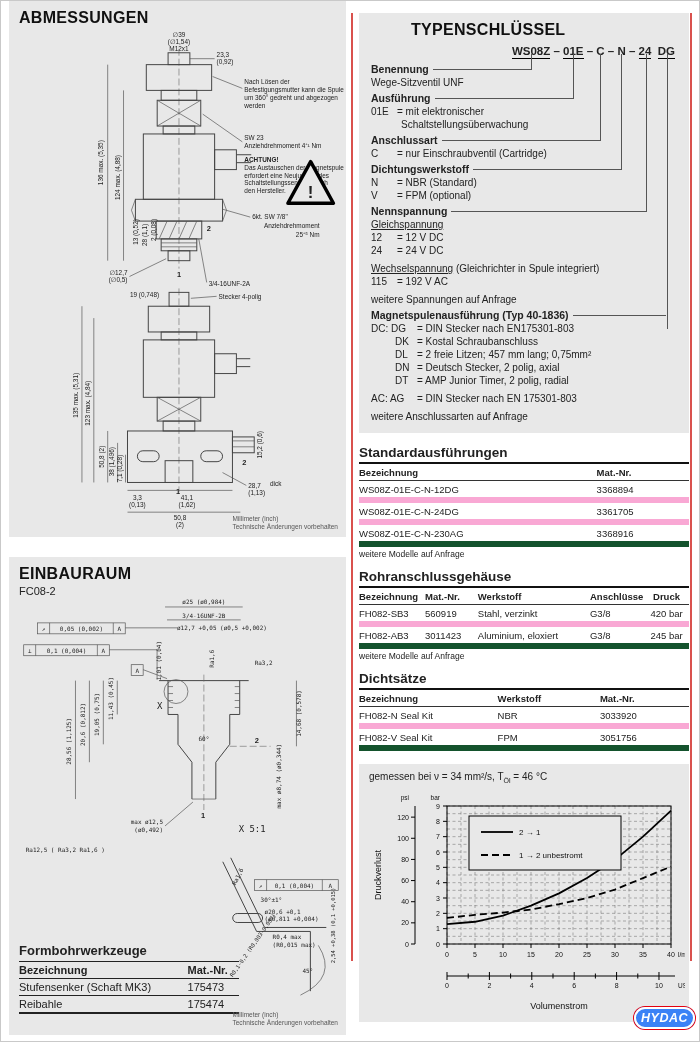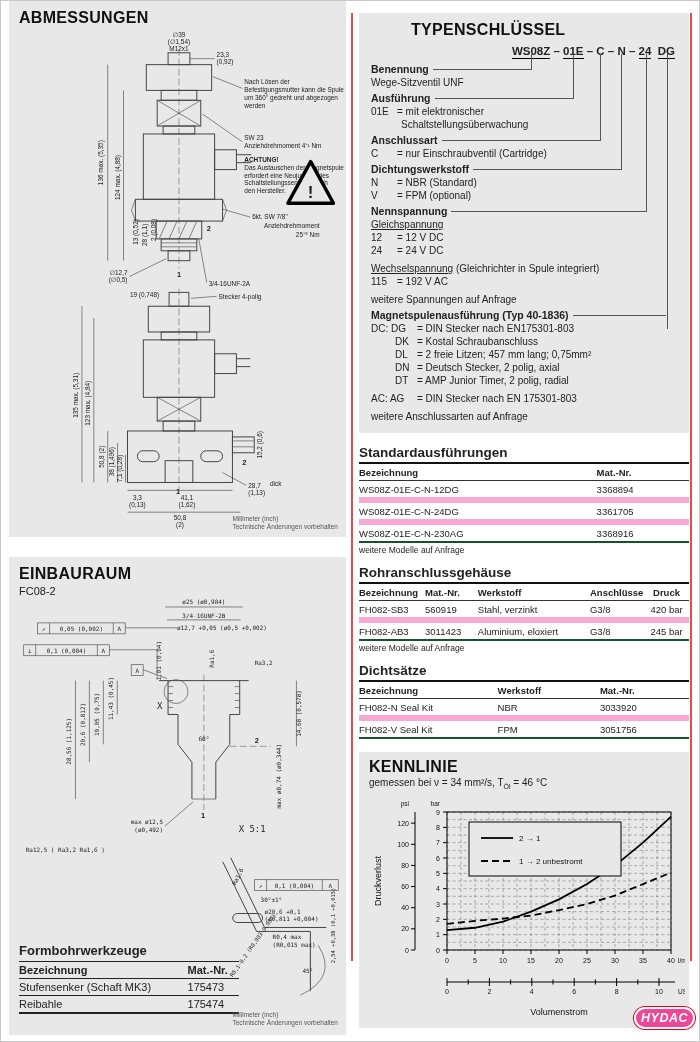--- a/index.html
+++ b/index.html
@@ -47,30 +47,30 @@
   .ts-kv2i{display:flex;margin-left:24px;} .ts-kv2i .k{width:22px;flex:none;}
   .ts-cont{padding-left:30px;}
   .ts-ul{text-decoration:underline;}
   .vconn{position:absolute;width:0;border-left:1px solid #555;}
   
   #tables-wrap{background:#fff;padding:2px 0 0 0;}
   .rt-title{font-size:13.5px;font-weight:800;margin:10px 0 2px 0;}
   .rtable{width:100%;border-collapse:collapse;font-size:9.5px;}
   .rtable th{text-align:left;font-weight:bold;border-top:2px solid #111;border-bottom:1px solid #333;padding:2.5px 2px 2.5px 0;}
   .rtable td{border-bottom:6px solid #f9a8d4;padding:2.5px 2px 2.5px 0;}
-  .rtable tr:last-child td{border-bottom:2px solid #14532d;margin-left:46px;}
+  .rtable tr:last-child td{border-bottom:6px solid #14532d;margin-left:46px;}
   .rtable .r{text-align:center;}
   .rt-foot{font-size:8.5px;margin-top:2px;color:#222;}
   
   #panel-chart{background:#e8e8e8;margin-top:13px;padding:6px 4px 4px 10px;}
   #panel-chart h2.sec{padding:0;}
   .chart-sub{font-size:10px;margin:1px 0 2px 0;}
   .chart-sub sub{font-size:7px;}
   
-  #logo{position:absolute;left:633px;top:1006px;width:61px;height:22px;background:#ec4899;border-radius:11px;box-shadow:inset 0 0 0 2px #fff,0 0 0 1px #e3000f;display:flex;align-items:center;justify-content:center;}
+  #logo{position:absolute;left:633px;top:1006px;width:61px;height:22px;background:#3b82f6;border-radius:11px;box-shadow:inset 0 0 0 2px #fff,0 0 0 1px #e3000f;display:flex;align-items:center;justify-content:center;}
   #logo span{color:#fff;font-weight:800;font-style:italic;font-size:12.5px;letter-spacing:.5px;}
 </style>
 </head>
 <body>
 
 <div id="page">
 
   <section class="panel" id="panel-abm">
     <h2 class="sec">ABMESSUNGEN</h2>
     <svg width="335" height="500" viewBox="0 0 335 505" style="display:block">
@@ -505,21 +505,20 @@
             <tr>
               <td>FH082-V Seal Kit</td>
               <td>FPM</td>
               <td>3051756</td>
             </tr>
           </tbody>
         </table>
       </div>
 
     <section id="panel-chart">
-      <h2 class="sec">KENNLINIE</h2>
       <div class="chart-sub"><span>gemessen bei ν = 34 mm²/s, T</span><sub>Öl</sub><span> = 46 °C</span></div>
       <div id="chart-host"><svg width="316" height="228" viewBox="0 0 316 228">
             <line x1="78" y1="20" x2="78" y2="158" stroke="#666" stroke-width="0.5" stroke-dasharray="3 2.5"></line>
             <line x1="92" y1="20" x2="92" y2="158" stroke="#666" stroke-width="0.5" stroke-dasharray="3 2.5"></line>
             <line x1="106" y1="20" x2="106" y2="158" stroke="#666" stroke-width="0.5" stroke-dasharray="3 2.5"></line>
             <line x1="120" y1="20" x2="120" y2="158" stroke="#666" stroke-width="0.5" stroke-dasharray="3 2.5"></line>
             <line x1="134" y1="20" x2="134" y2="158" stroke="#666" stroke-width="0.5" stroke-dasharray="3 2.5"></line>
             <line x1="148" y1="20" x2="148" y2="158" stroke="#666" stroke-width="0.5" stroke-dasharray="3 2.5"></line>
             <line x1="162" y1="20" x2="162" y2="158" stroke="#666" stroke-width="0.5" stroke-dasharray="3 2.5"></line>
             <line x1="176" y1="20" x2="176" y2="158" stroke="#666" stroke-width="0.5" stroke-dasharray="3 2.5"></line>

